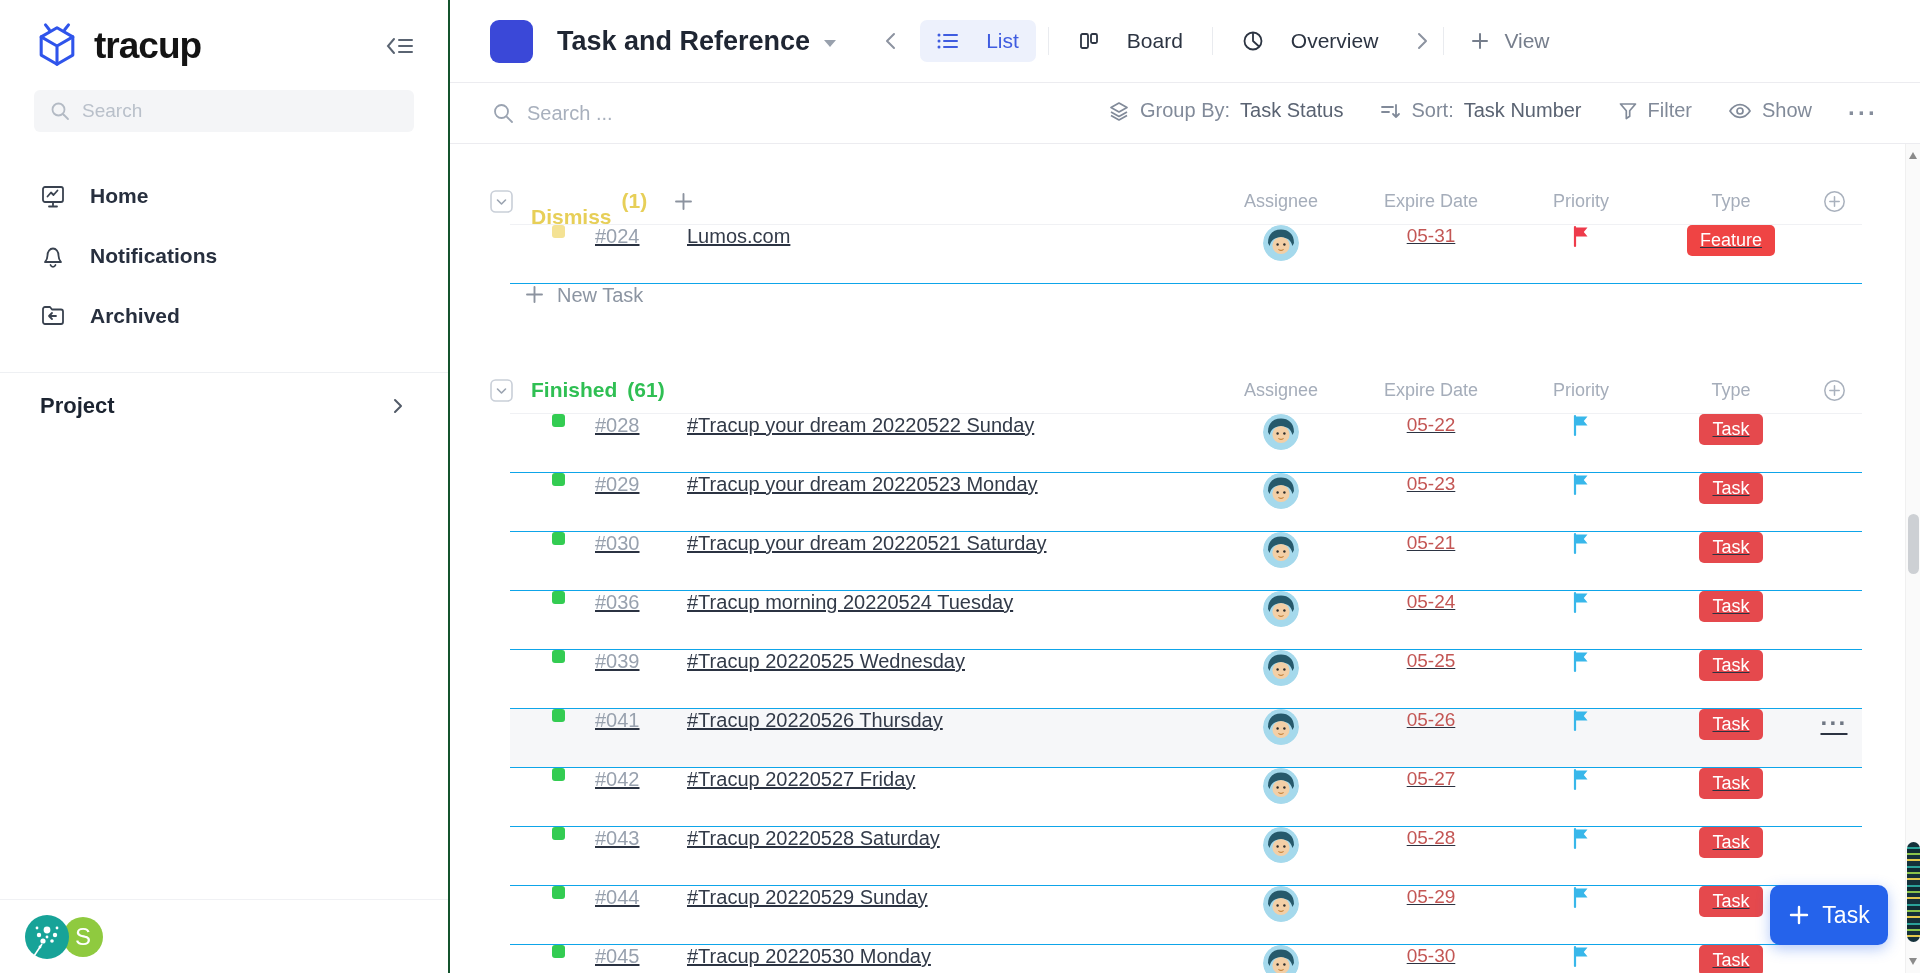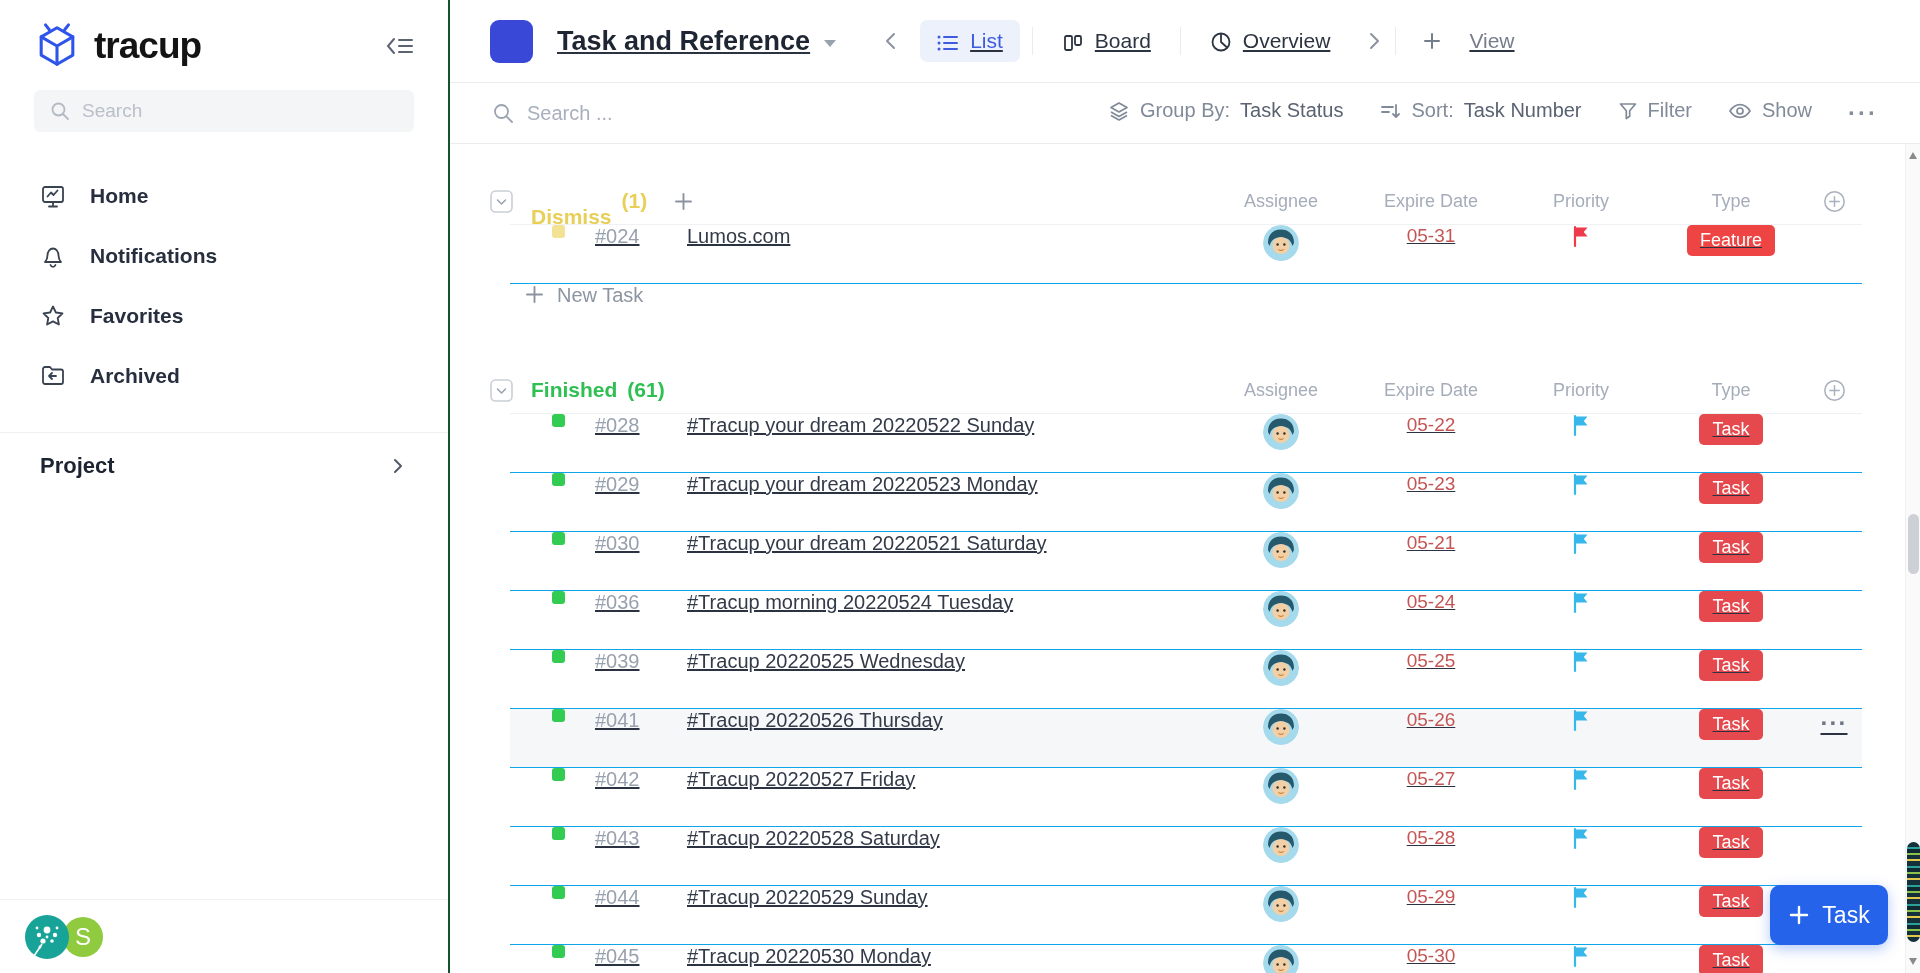--- a/index.html
+++ b/index.html
@@ -24,32 +24,32 @@
   .project-row { height:66px; display:flex; align-items:center; padding:0 40px;
     font-size:22px; font-weight:700; color:#1c2431; cursor:pointer; }
   .project-row .chev { margin-left:auto; }
   .side-bottom { position:absolute; left:0; bottom:0; width:100%; height:74px;
     border-top:1px solid #f0f1f4; display:flex; align-items:center; padding-left:24px; }
   .ext-circle { border-radius:50%; }
 
   
   .main { position:absolute; left:450px; top:0; right:0; bottom:0; background:#fff; }
 
-  .main-header { height:83px; border-bottom:1px solid #ececf0; display:flex; align-items:center;text-decoration:underline; }
+  .main-header { height:83px; border-bottom:1px solid #ececf0; display:flex; align-items:center; }
   .proj-square { width:43px; height:43px; border-radius:9px; background:#3a48d8; margin-left:40px; }
   .proj-title { font-size:27px; font-weight:600; color:#1f2633; margin-left:24px; }
   .title-caret { width:0; height:0; border-left:6px solid transparent; border-right:6px solid transparent;
     border-top:7px solid #99a1ad; margin-left:14px; margin-top:4px; cursor:pointer; }
   .hdr-chev { margin-left:46px; cursor:pointer; display:flex; }
   .tabs { display:flex; align-items:center; margin-left:20px; }
-  .tab { display:flex; align-items:flex-end; gap:11px; padding:9px 17px; border-radius:7px;
+  .tab { display:flex; align-items:center; gap:27px; padding:9px 17px; border-radius:7px;
     font-size:21px; color:#2c3442; cursor:pointer; white-space:nowrap; }
   .tab.active { background:#edf1fc; color:#3f5ce0; }
   .vsep { width:1px; height:28px; background:#e9ebef; margin:0 12px; }
-  .add-view { display:flex; align-items:center; gap:27px; font-size:21px; color:#767e8c;
+  .add-view { display:flex; align-items:center; gap:14px; font-size:21px; color:#767e8c;
     margin-left:14px; cursor:pointer; }
 
   .toolbar { height:61px; border-bottom:1px solid #ececf0; display:flex; align-items:center;
     padding:0 42px; }
   .tb-search { display:flex; align-items:center; gap:13px; flex:1; cursor:text; }
   .tb-search input { border:none; outline:none; font-size:20px; color:#4d5562; width:300px; font-family:inherit; }
   .tb-search input::placeholder { color:#a8b0bd; }
   .tb-right { display:flex; align-items:flex-start; gap:36px; }
   .tb-item { display:flex; align-items:center; gap:10px; font-size:20px; color:#818a99; cursor:pointer; white-space:nowrap; }
   .tb-item .tb-val { color:#5a6372; }
@@ -148,28 +148,20 @@
       <span>Home</span>
     </div>
     <div class="menu-item">
       <span class="icon">
         <svg width="26" height="26" viewBox="0 0 26 26" fill="none" stroke="#39424f" stroke-width="1.8" stroke-linecap="round" stroke-linejoin="round">
           <path d="M5 19h16c-1.6-1.8-2.5-3-2.5-6.5 0-4-2.4-7-5.5-7s-5.5 3-5.5 7C7.5 16 6.6 17.2 5 19z"></path>
             <path d="M10.5 22c.5 1.2 1.4 1.8 2.5 1.8s2-.6 2.5-1.8"></path>
         </svg>
       </span>
       <span>Notifications</span>
-    </div>
-    <div class="menu-item">
-      <span class="icon">
-        <svg width="26" height="26" viewBox="0 0 26 26" fill="none" stroke="#39424f" stroke-width="1.8" stroke-linejoin="round">
-          <path d="M13 3.5l2.9 6 6.6.9-4.8 4.6 1.2 6.5L13 18.4 7.1 21.5l1.2-6.5L3.5 10.4l6.6-.9z"></path>
-        </svg>
-      </span>
-      <span>Favorites</span>
     </div>
     <div class="menu-item">
       <span class="icon">
         <svg width="26" height="26" viewBox="0 0 26 26" fill="none" stroke="#39424f" stroke-width="1.8" stroke-linecap="round" stroke-linejoin="round">
           <path d="M3 7V6a2 2 0 012-2h5l2 2.5h9a2 2 0 012 2V19a2 2 0 01-2 2H5a2 2 0 01-2-2z"></path>
             <path d="M16 13H9m3-3l-3 3 3 3"></path>
         </svg>
       </span>
       <span>Archived</span>
     </div>

